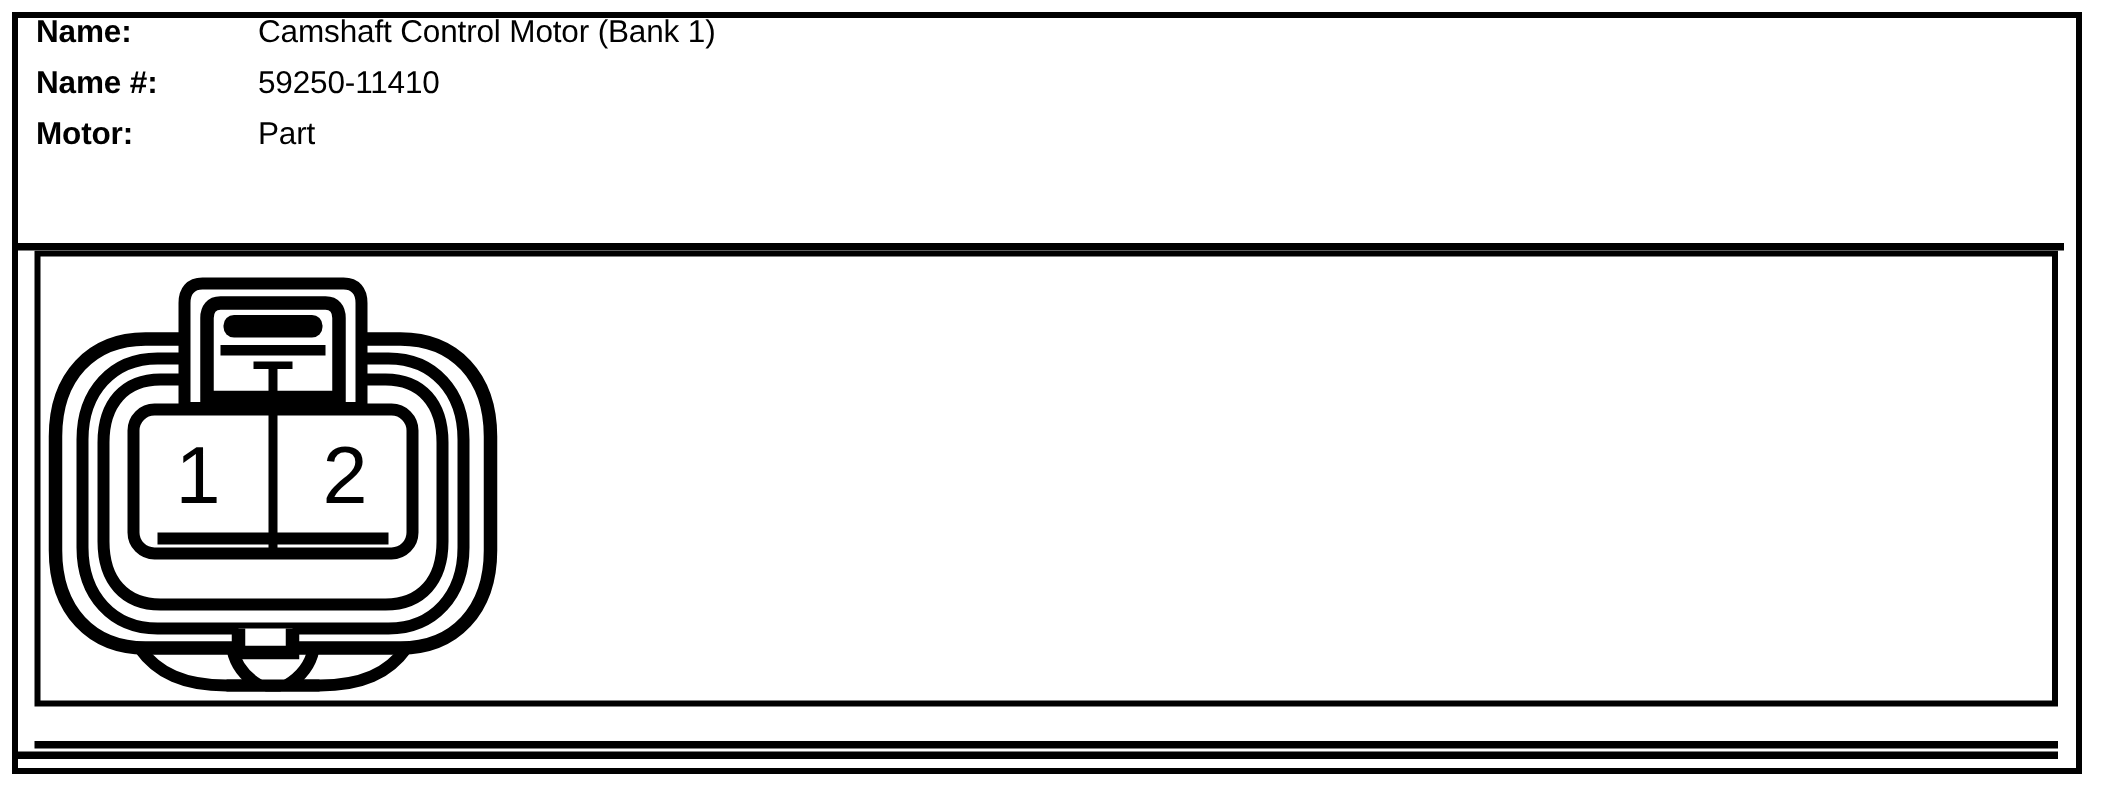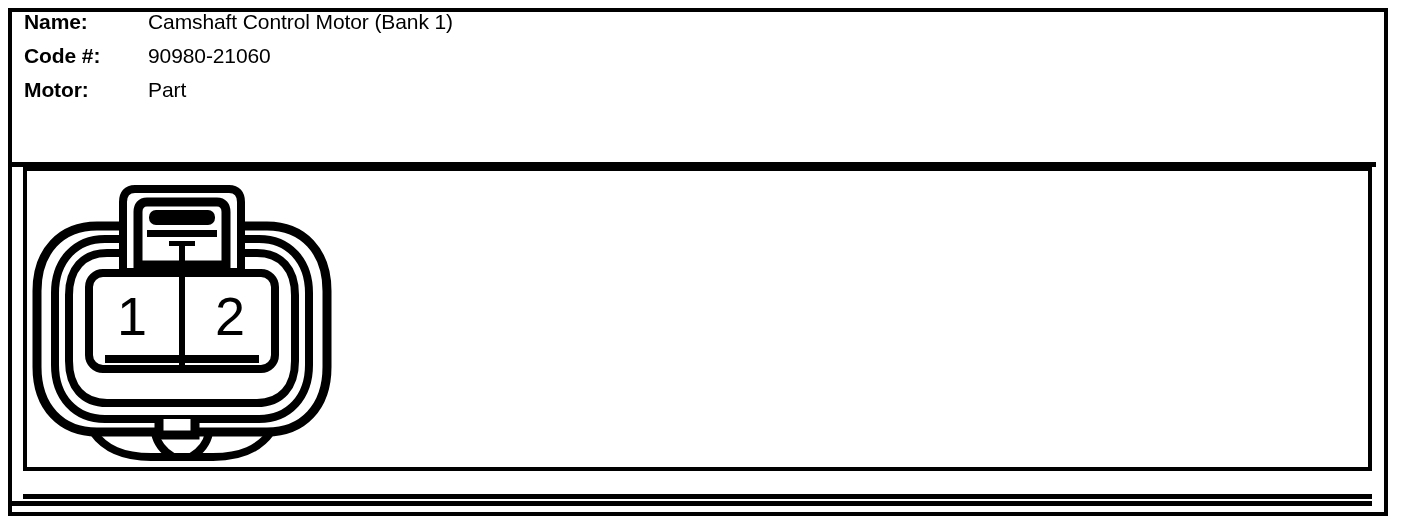--- a/index.html
+++ b/index.html
@@ -57,20 +57,21 @@
     letter-spacing: -0.1px;
     white-space: nowrap;
   }
 
   .info-value {
     font-weight: normal;
     font-size: 21px;
     font-stretch: condensed;
     letter-spacing: -0.1px;
     white-space: nowrap;
+    margin-left: 24px;
   }
 
   
   .hrule-top {
     position: absolute;
     left: 8px;
     top: 162px;
     width: 1368px;
     height: 5px;
     background: #000000;
@@ -128,22 +129,22 @@
 
   <div class="info-block">
 
     <div class="info-row">
       <div class="info-label">Name:</div>
       <div class="info-value">Camshaft Control Motor (Bank 1)</div>
     </div>
 
 
     <div class="info-row">
-      <div class="info-label">Code #:</div>
-      <div class="info-value">90980-21060</div>
+      <div class="info-label">Name #:</div>
+      <div class="info-value">59250-11410</div>
     </div>
 
     <div class="info-row">
       <div class="info-label">Motor:</div>
       <div class="info-value">Part</div>
     </div>
 
   </div>
 
   <div class="hrule-top"></div>

